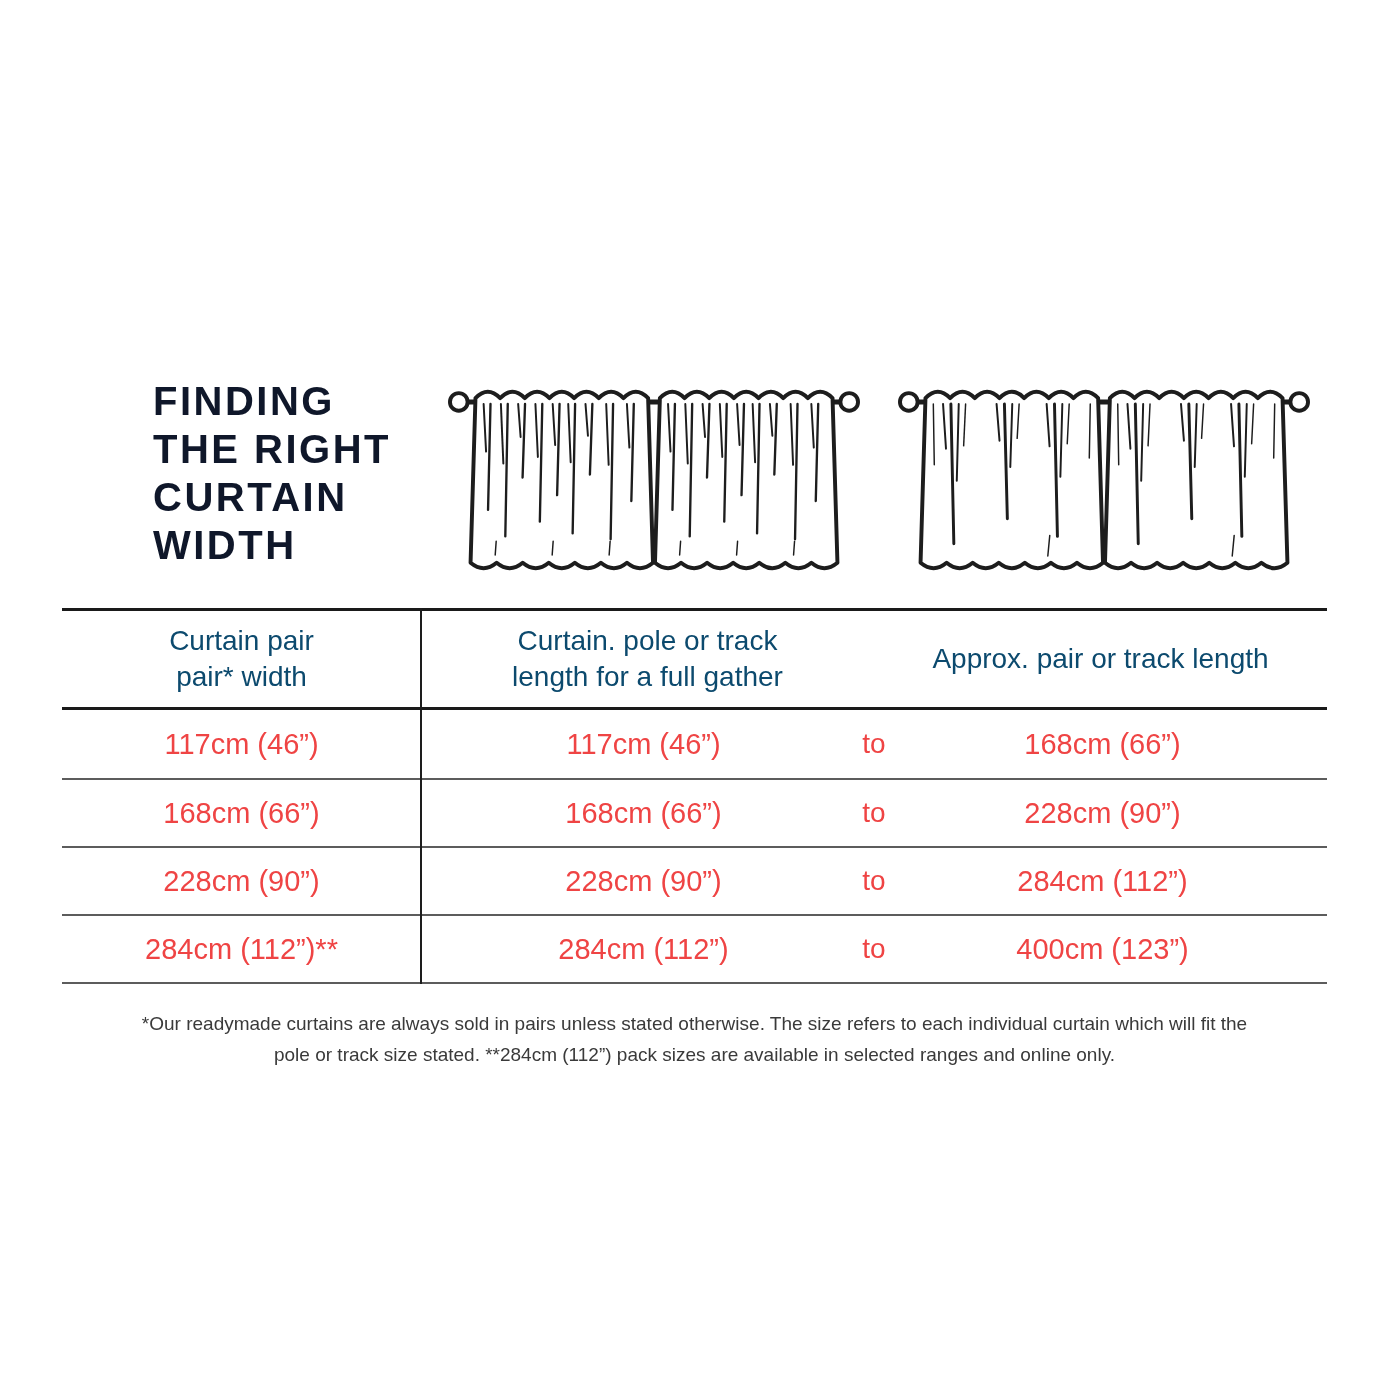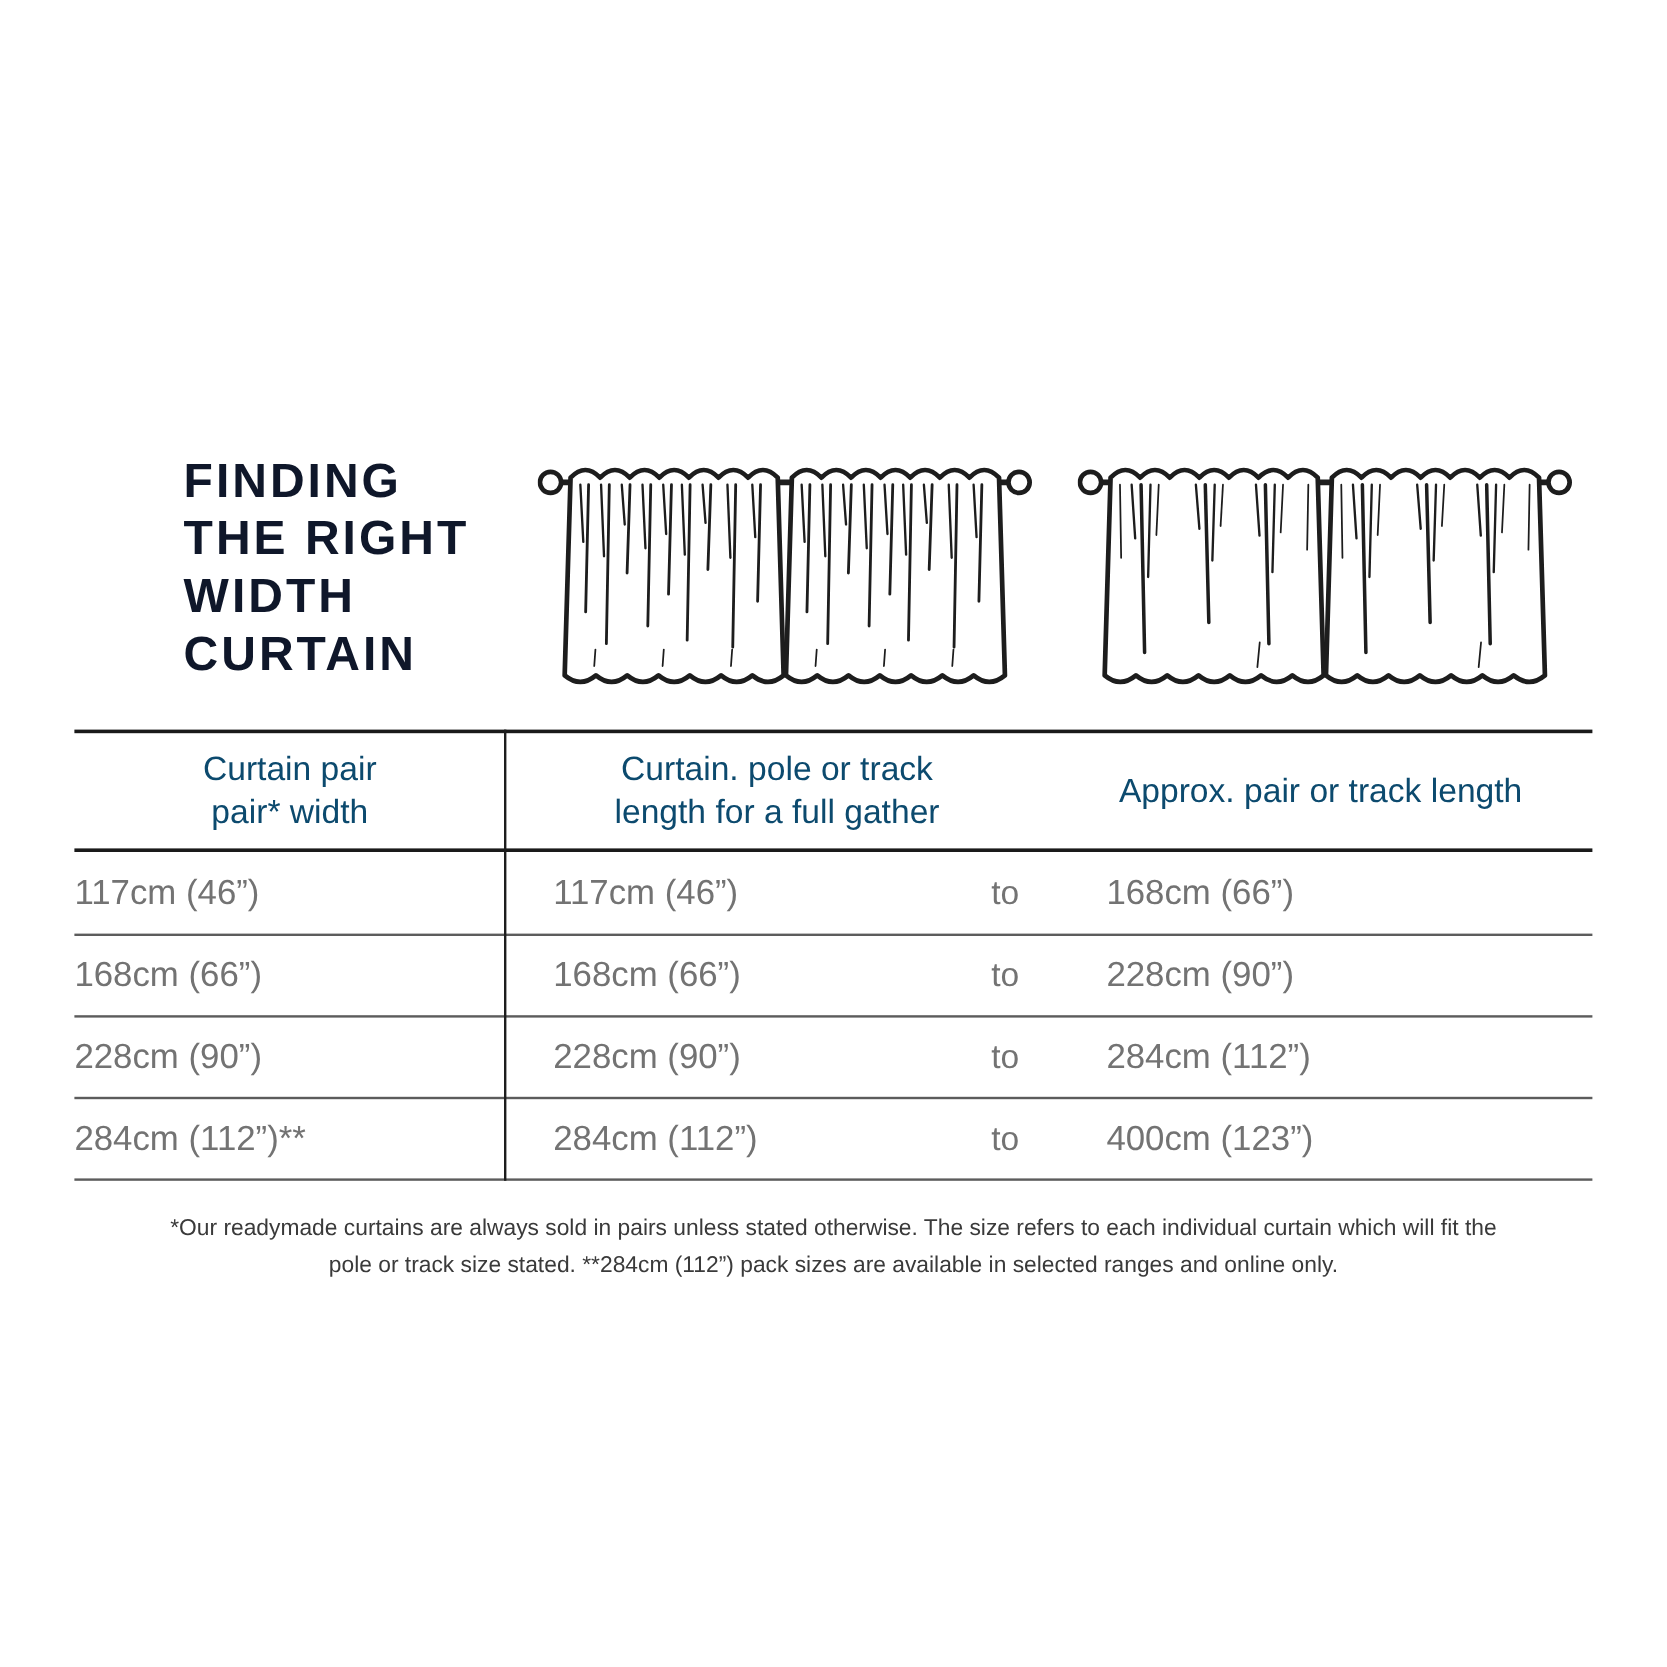--- a/index.html
+++ b/index.html
@@ -37,21 +37,21 @@
     border-top:3px solid #1a1a1a; border-bottom:3px solid #1a1a1a;
     height:102px;
   }
   .th { text-align:center; font-size:28px; line-height:36px; color:#0c4a6e; }
   .tbody { border-bottom:2px solid #5c5c5c; }
   .trow {
     display:grid; grid-template-columns:359px 1fr 96px 1fr;
     align-items:center; height:68px;
   }
   .trow + .trow { border-top:2px solid #5c5c5c; }
-  .cell { text-align:left; font-size:29px; color:#737373; }
+  .cell { text-align:center; font-size:29px; color:#ef4444; }
   .cell.full    { padding-left:40px; }
   .cell.relaxed { padding-right:44px; }
   .cell.to { font-size:28px; }
   
   .footnote-wrap {
     position:absolute; top:1008px; left:0; width:1389px; text-align:center;
   }
   .footnote {
     display:inline-block; max-width:1140px;
     font-size:19px; line-height:31px; color:#3a3a3a;
@@ -59,22 +59,22 @@
 </style>
 </head>
 <body>
 
 <div class="page">
 
   <div class="hero">
     <div class="title">
       <div>FINDING</div>
       <div>THE RIGHT</div>
+      <div>CURTAIN</div>
       <div>WIDTH</div>
-      <div>CURTAIN</div>
     </div>
     <div class="curtain-ill" id="curtain-full">
         <svg viewBox="0 0 420 215" xmlns="http://www.w3.org/2000/svg">
           <line x1="12" y1="30" x2="408" y2="30" stroke="#1d1d1d" stroke-width="5"></line>
           <circle cx="11" cy="30" r="9" fill="#fff" stroke="#1d1d1d" stroke-width="4"></circle>
           <circle cx="409" cy="30" r="9" fill="#fff" stroke="#1d1d1d" stroke-width="4"></circle>
           <path d="M 28 26 q 12.571428571428571 -13 25.142857142857142 0 q 12.571428571428571 -13 25.142857142857142 0 q 12.571428571428571 -13 25.142857142857142 0 q 12.571428571428571 -13 25.142857142857142 0 q 12.571428571428571 -13 25.142857142857142 0 q 12.571428571428571 -13 25.142857142857142 0 q 12.571428571428571 -13 25.142857142857142 0 L 209 194 q -13.285714285714286 11 -26.571428571428573 0 q -13.285714285714286 11 -26.571428571428573 0 q -13.285714285714286 11 -26.571428571428573 0 q -13.285714285714286 11 -26.571428571428573 0 q -13.285714285714286 11 -26.571428571428573 0 q -13.285714285714286 11 -26.571428571428573 0 q -13.285714285714286 11 -26.571428571428573 0 Z" fill="#fff" stroke="#1d1d1d" stroke-width="4" stroke-linejoin="round"></path>
           <line x1="36.32" y1="32" x2="38.82" y2="80.6" stroke="#1d1d1d" stroke-width="2" stroke-linecap="round"></line>
           <line x1="43.32" y1="32" x2="40.82" y2="140" stroke="#1d1d1d" stroke-width="2.4" stroke-linecap="round"></line>
           <line x1="53.92" y1="32" x2="56.42" y2="92.75" stroke="#1d1d1d" stroke-width="2" stroke-linecap="round"></line>

